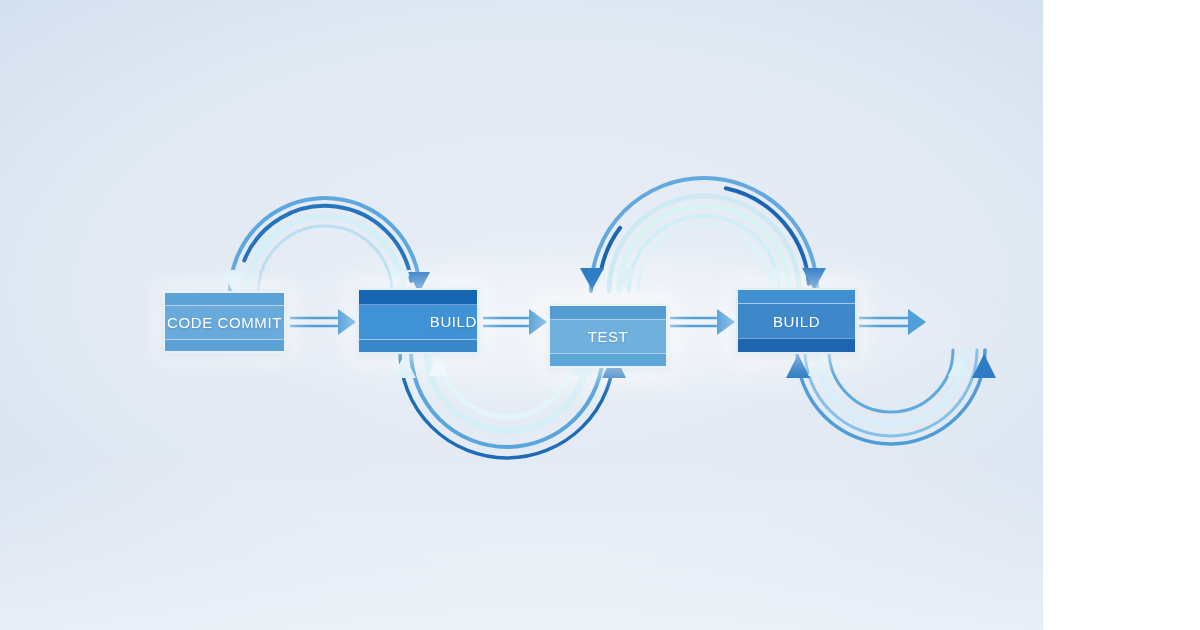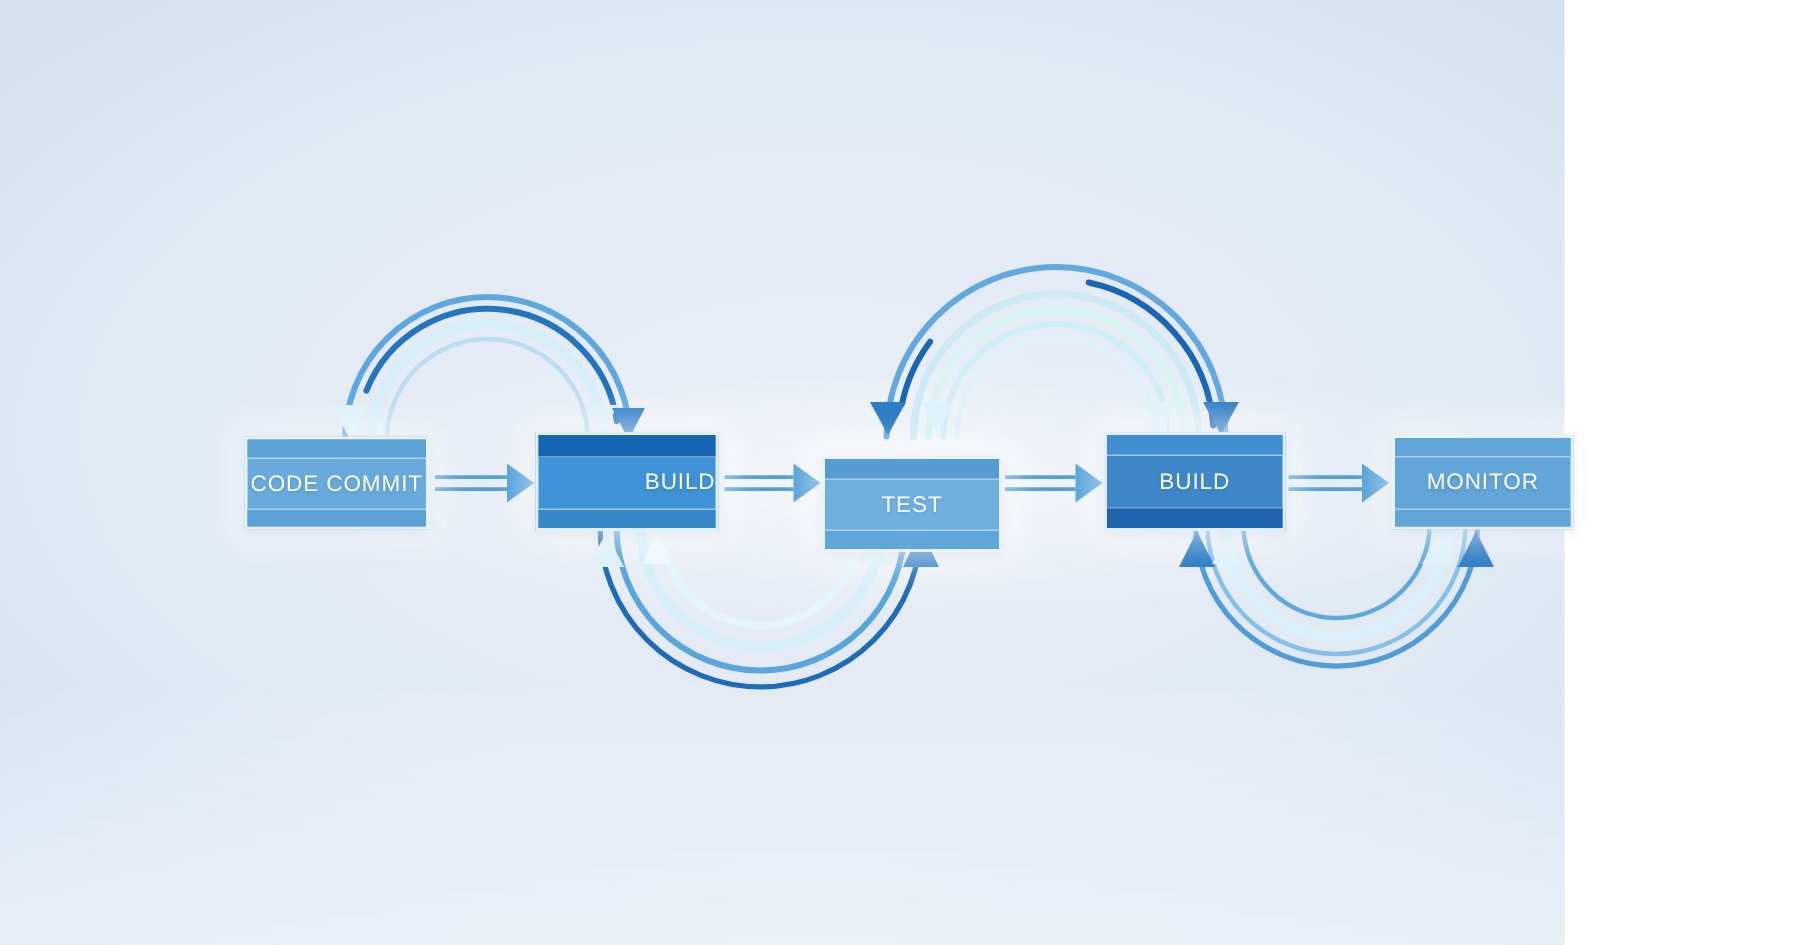--- a/index.html
+++ b/index.html
@@ -146,19 +146,14 @@
     <span class="label">TEST</span>
     <div class="strip-bottom"></div>
   </div>
 
   <div class="stage s-deploy">
     <div class="strip-top"></div>
     <span class="label">BUILD</span>
     <div class="strip-bottom"></div>
   </div>
 
-  <div class="stage s-monitor">
-    <div class="strip-top"></div>
-    <span class="label">MONITOR</span>
-    <div class="strip-bottom"></div>
-  </div>
 
 </div>
 
 </body></html>

